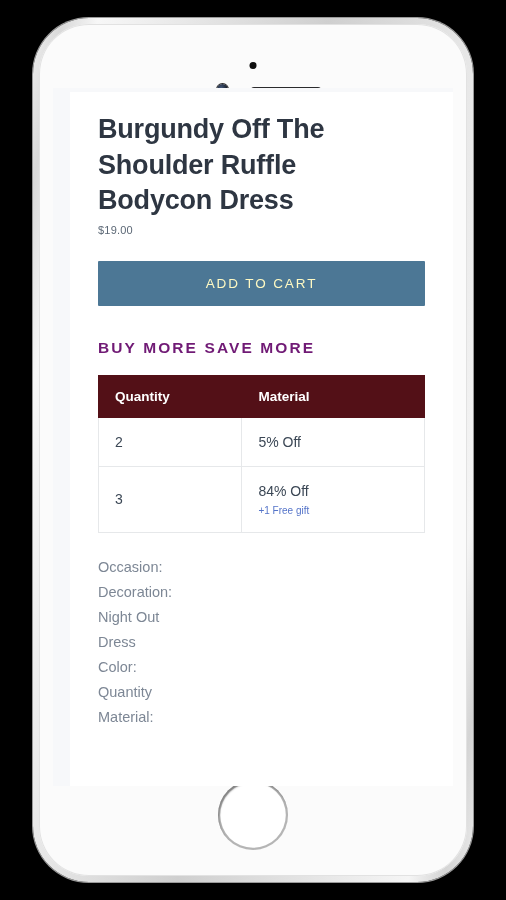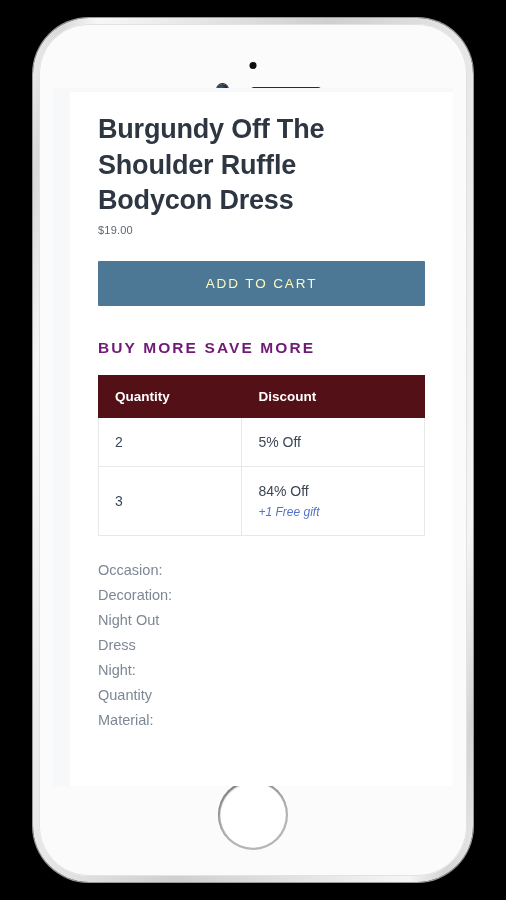--- a/index.html
+++ b/index.html
@@ -188,24 +188,23 @@
     border: 1px solid #e6e8ea;
     vertical-align: middle;
     font-size: 14px;
   }
   table.discount-table td.qty { width: 44%; }
   .row-tall td { padding-top: 20px; padding-bottom: 22px; }
   .free-gift {
     display: block;
     margin-top: 6px;
     color: #5574c9;
-    font-size: 12px;
+    font-size: 10px;
     text-decoration: none;
     cursor: pointer;
-    font-style: italic;
   }
 
   
   .details {
     margin-top: 22px;
     font-size: 14.5px;
     line-height: 1.72;
     color: #7d8795;
   }
   .details div { white-space: nowrap; }
@@ -245,21 +244,21 @@
 
       <div class="pad">
         <div class="bmsm-heading">BUY MORE SAVE MORE</div>
       </div>
 
       <div class="pad table-wrap">
         <table class="discount-table">
           <thead>
             <tr>
               <th>Quantity</th>
-              <th>Discount</th>
+              <th>Material</th>
             </tr>
           </thead>
           <tbody>
             <tr>
               <td class="qty">2</td>
               <td>5% Off</td>
             </tr>
             <tr class="row-tall">
               <td class="qty">3</td>
               <td>
@@ -269,21 +268,21 @@
             </tr>
           </tbody>
         </table>
       </div>
 
       <div class="pad details">
         <div>Occasion:</div>
         <div>Decoration:</div>
         <div>Night Out</div>
         <div>Dress</div>
-        <div>Night:</div>
+        <div>Color:</div>
         <div>Quantity</div>
         <div>Material:</div>
       </div>
 
     </div>
   </div>
 
 </div>
 
 </body></html>

